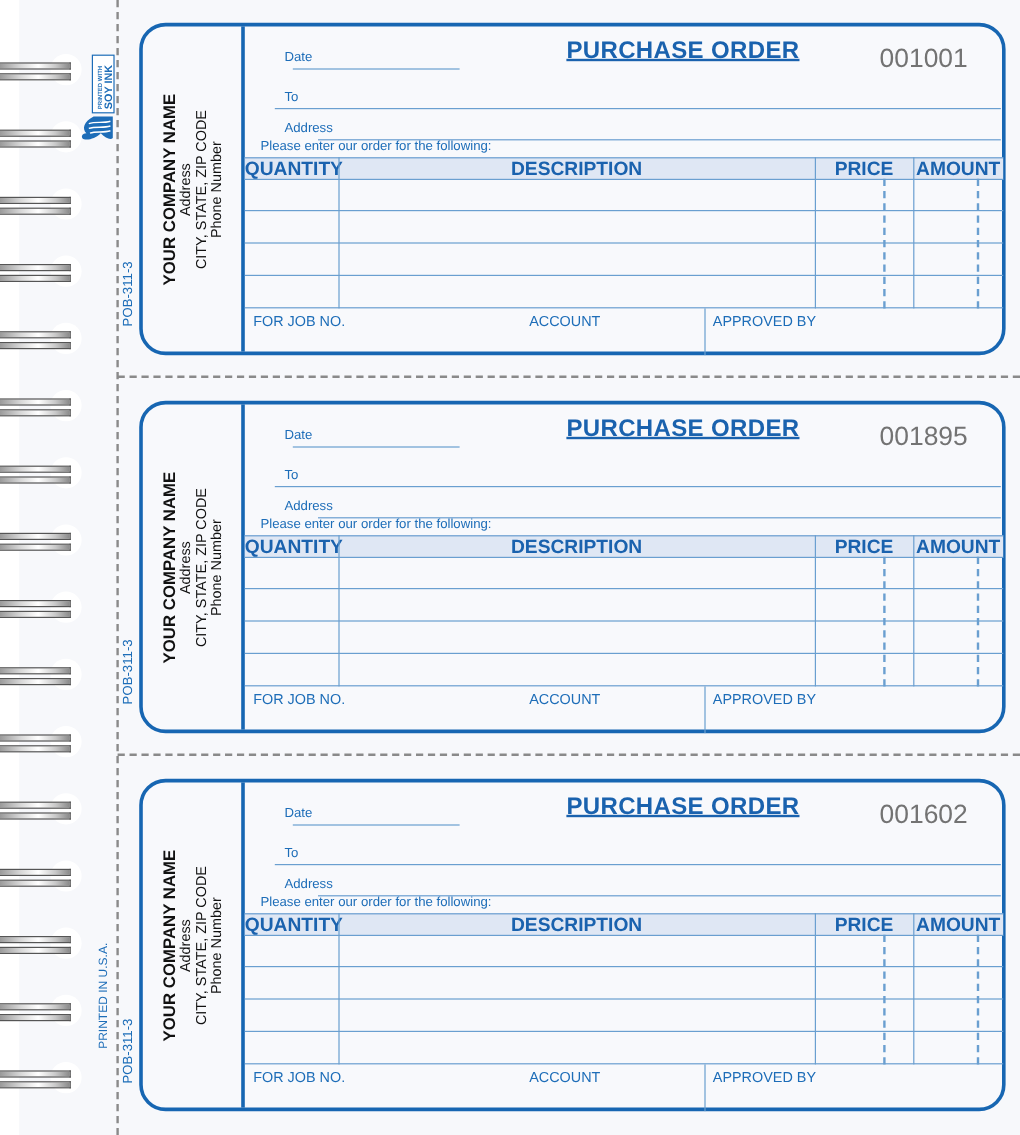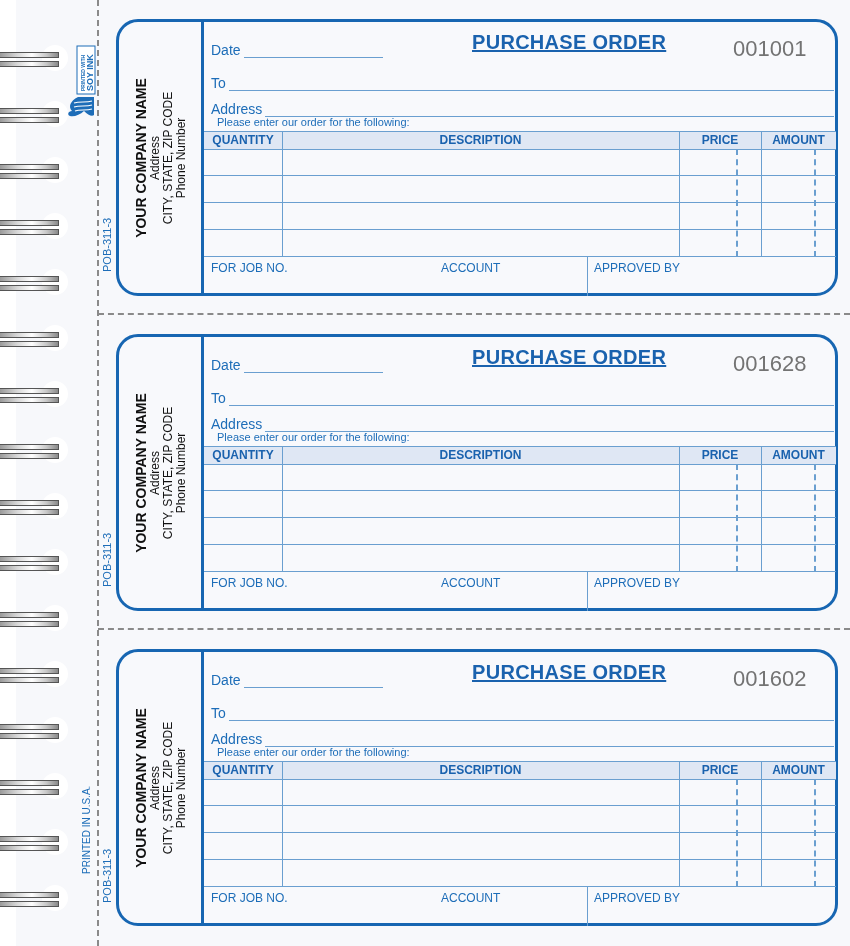--- a/index.html
+++ b/index.html
@@ -10,28 +10,28 @@
      background:linear-gradient(90deg,#9a9a9a 0%,#d8d8d8 30%,#ffffff 55%,#c8c8c8 80%,#8a8a8a 100%);box-sizing:border-box;}
   .ring .hole{position:absolute;left:42px;top:-7px;width:26px;height:26px;border-radius:50%;background:#fff;}
   .vperf{position:absolute;left:97px;top:0;height:946px;border-left:2px dashed #8a8a8a;}
   .hperf{position:absolute;left:98px;width:752px;border-top:2px dashed #8a8a8a;}
   .form{position:absolute;left:116px;width:722px;height:277px;border:3px solid #1766b2;border-radius:22px;box-sizing:border-box;background:#f8f9fc;}
   .stub{position:absolute;left:0;top:0;width:82px;height:100%;border-right:3px solid #1766b2;}
   .company{position:absolute;left:41px;top:50%;transform:translate(-50%,-50%) rotate(-90deg);white-space:nowrap;text-align:center;color:#111;line-height:13px;}
   .company .name{font-weight:bold;font-size:14px;line-height:16px;}
   .company .sub{font-size:12px;}
   .main{position:absolute;left:85px;top:0;right:0;bottom:0;color:#1d6db8;}
-  .lbl{position:absolute;font-size:14px;color:#1d6db8;}
+  .lbl{position:absolute;font-size:11px;color:#1d6db8;margin-left:26px;}
   .uline{position:absolute;border-top:1px solid #6a9fd0;}
   .title{position:absolute;left:268px;top:9px;font-size:20px;font-weight:bold;color:#1a62ae;text-decoration:underline;letter-spacing:0.3px;}
   .number{position:absolute;left:529px;top:14px;font-size:22px;color:#737373;}
   .note{position:absolute;left:13px;top:94px;font-size:11px;color:#1d6db8;}
   .table{position:absolute;left:0;top:109px;width:632px;}
   .thead{position:absolute;left:0;top:0;width:632px;height:17px;background:#dfe7f4;border-top:1px solid #6a9fd0;border-bottom:1px solid #6a9fd0;}
-  .th{position:absolute;top:1px;font-size:12px;font-weight:bold;color:#1a62ae;text-align:center;}
+  .th{position:absolute;top:1px;font-size:16px;font-weight:bold;color:#1a62ae;text-align:center;}
   .row{position:absolute;left:0;width:632px;border-bottom:1px solid #6a9fd0;}
   .vline{position:absolute;border-left:1px solid #6a9fd0;}
   .vdash{position:absolute;border-left:2px dashed #6a9fd0;}
   .footer-lbl{position:absolute;font-size:12px;color:#1d6db8;}
   .side-code{position:absolute;font-size:11px;color:#1d6db8;transform:rotate(-90deg);transform-origin:left top;white-space:nowrap;}
   .soy{position:absolute;left:66px;top:45px;width:32px;height:80px;}
 </style>
 </head>
 <body>
 
@@ -192,21 +192,21 @@
         <div class="name">YOUR COMPANY NAME</div>
         <div class="sub">Address</div>
         <div class="sub">CITY, STATE, ZIP CODE</div>
         <div class="sub">Phone Number</div>
       </div>
     </div>
     <div class="main">
       <span class="lbl" style="left:7px;top:20px">Date</span>
       <div class="uline" style="left:40px;width:139px;top:35px"></div>
       <span class="title">PURCHASE ORDER</span>
-      <span class="number">001628</span>
+      <span class="number">001895</span>
 
       <span class="lbl" style="left:7px;top:53px">To</span>
       <div class="uline" style="left:25px;width:605px;top:68px"></div>
 
       <span class="lbl" style="left:7px;top:79px">Address</span>
       <div class="uline" style="left:61px;width:569px;top:94px"></div>
 
       <span class="note">Please enter our order for the following:</span>
 
       <div class="table">

